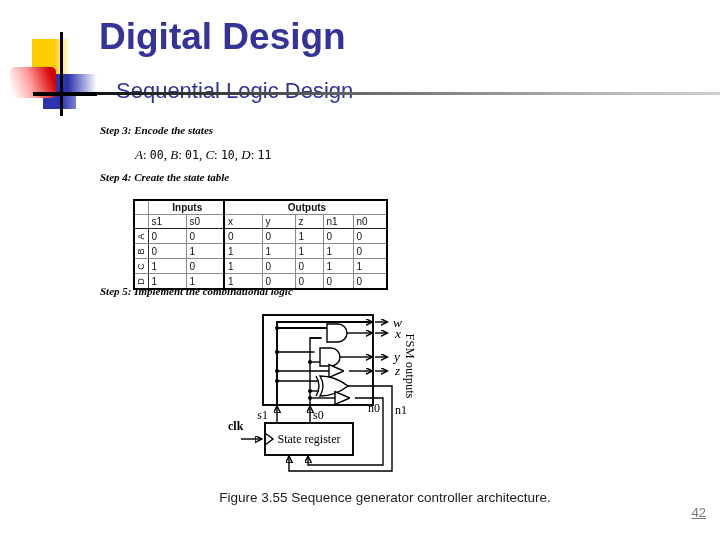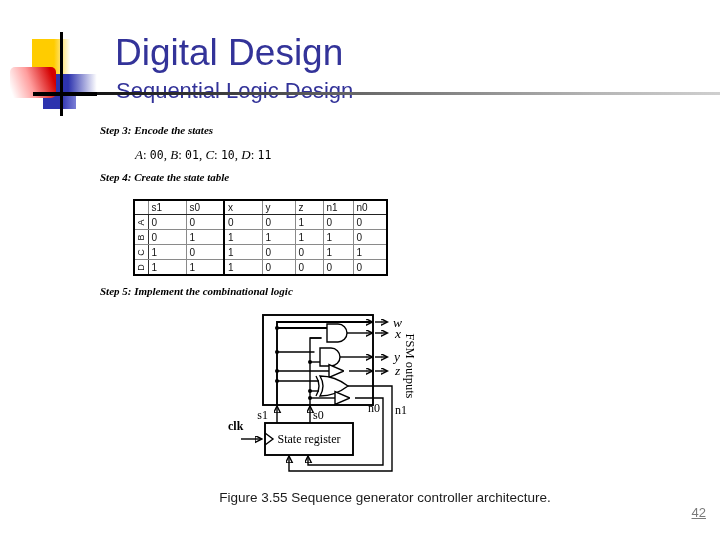--- a/index.html
+++ b/index.html
@@ -14,22 +14,22 @@
     background:linear-gradient(90deg,#2d33ae 0%,#2d33ae 45%,#fff 96%); }
   .deco-blue-low { left:43px; top:96px; width:33px; height:13px; z-index:2;
     background:linear-gradient(90deg,#2d33ae 55%,#7b7fd6 100%); }
   .deco-red { left:10px; top:67px; width:46px; height:31px; z-index:3; border-radius:5px;
     background:linear-gradient(250deg,#d40000 12%,#ff9d9d 55%,#ffffff 94%); }
   .deco-vline { left:60px; top:32px; width:3px; height:84px; background:#000; z-index:5; }
   .deco-hline { left:33px; top:92px; width:64px; height:4px; background:#000; z-index:5; }
   .header-rule { position:absolute; left:96px; top:92px; width:624px; height:3px; z-index:4;
     background:linear-gradient(to right,#141414 0%,#6e6e6e 45%,#b5b5b5 80%,#cfcfcf 100%); }
 
-  .slide-title { position:absolute; left:99px; top:16px; margin:16px;
-    font-size:37px; font-weight:400; color:#333399; letter-spacing:0px; }
+  .slide-title { position:absolute; left:99px; top:16px; margin:0;
+    font-size:37px; font-weight:700; color:#333399; letter-spacing:0px; }
   .slide-subtitle { position:absolute; left:100px; top:62px; margin:16px;
     font-size:22px; font-weight:400; color:#333399; }
 
   
   .step { position:absolute; left:100px; font-family:"Liberation Serif", serif;
     font-weight:bold; font-style:italic; font-size:11px; color:#000; }
   .step3 { top:124px; }
   .step4 { top:171px;text-align:right; }
   .step5 { top:285px; }
 
@@ -95,20 +95,25 @@
       <col class="c0">
         <col class="c1">
         <col class="c2">
         <col class="c3">
       <col class="c4">
         <col class="c5">
         <col class="c6">
         <col class="c7">
     </colgroup>
     <tbody id="state-table-body">
+        <tr class="group">
+          <th colspan="1"></th>
+          <th colspan="2">Inputs</th>
+          <th colspan="5" class="sep">Outputs</th>
+        </tr>
         <tr class="cols">
           <th></th>
           <th>s1</th>
           <th>s0</th>
           <th class="sep">x</th>
           <th>y</th>
           <th>z</th>
           <th>n1</th>
           <th>n0</th>
         </tr>

